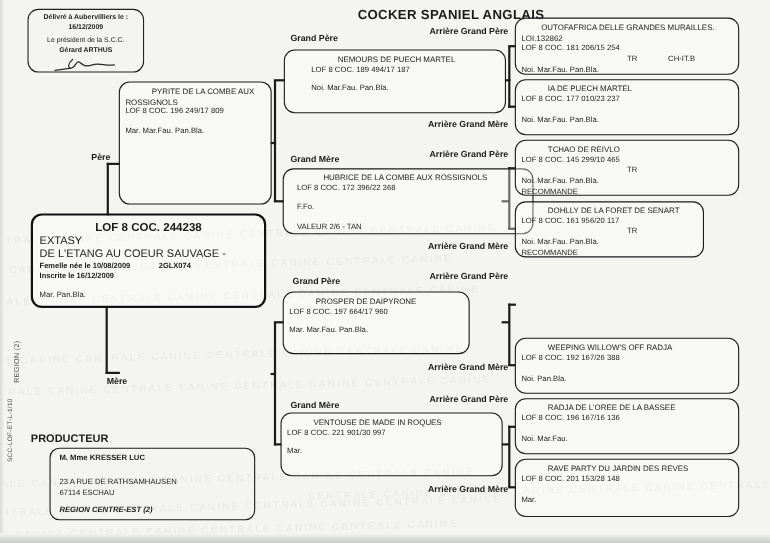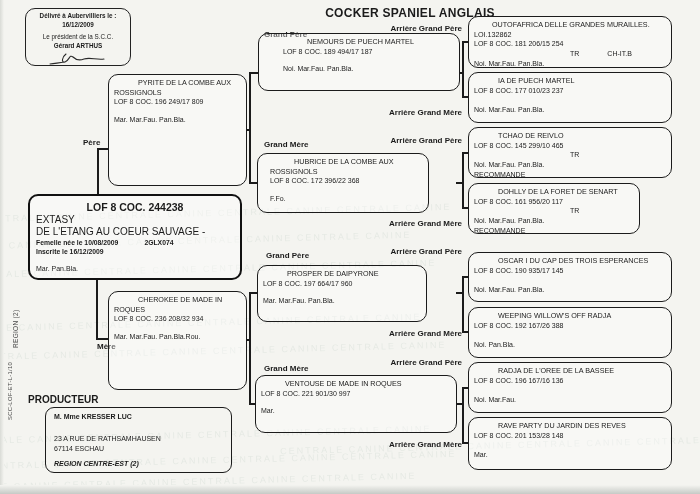--- a/index.html
+++ b/index.html
@@ -169,36 +169,30 @@
   <div class="line" style="left:462px;top:387px;width:7px;height:2px;"></div>
   <div class="line" style="left:462px;top:442px;width:7px;height:2px;"></div>
 
   <div class="box" style="left:108px;top:74px;width:139px;height:112px;">
     <div class="name">PYRITE  DE LA COMBE AUX ROSSIGNOLS</div>
     <div>LOF 8 COC. 196 249/17 809</div>
     <div class="gap"></div>
     <div>Mar. Mar.Fau. Pan.Bla.</div>
   </div>
 
-  <div class="box" style="left:108px;top:291px;width:139px;height:99px;">
-    <div class="name">CHEROKEE  DE MADE IN ROQUES</div>
-    <div>LOF 8 COC. 236 208/32 934</div>
-    <div class="gap"></div>
-    <div>Mar. Mar.Fau. Pan.Bla.Rou.</div>
-  </div>
-
-  <div class="box" style="left:258px;top:33px;width:202px;height:58px;padding-left:24px;">
+
+  <div class="box" style="left:258px;top:45px;width:202px;height:58px;padding-left:24px;">
     <div class="name">NEMOURS  DE PUECH MARTEL</div>
     <div>LOF 8 COC. 189 494/17 187</div>
     <div class="gap"></div>
     <div>Noi. Mar.Fau. Pan.Bla.</div>
     <div class="note"></div>
   </div>
 
-  <div class="box" style="left:257px;top:153px;width:172px;height:60px;padding-left:12px;">
+  <div class="box" style="left:257px;top:153px;width:228px;height:60px;padding-left:12px;">
     <div class="name">HUBRICE  DE LA COMBE AUX ROSSIGNOLS</div>
     <div>LOF 8 COC. 172 396/22 368</div>
     <div class="gap"></div>
     <div>F.Fo.</div>
     <div class="note">VALEUR 2/6 - TAN</div>
   </div>
 
   <div class="box" style="left:257px;top:265px;width:170px;height:57px;">
     <div class="name">PROSPER  DE DAIPYRONE</div>
     <div>LOF 8 COC. 197 664/17 960</div>
@@ -240,27 +234,20 @@
   </div>
 
   <div class="box" style="left:468px;top:183px;width:172px;height:51px;">
     <div class="name">DOHLLY DE LA FORET DE SENART</div>
     <div>LOF 8 COC. 161 956/20 117</div>
     <div class="titles"><span class="t1">TR</span><span class="t2"></span></div>
     <div>Noi. Mar.Fau. Pan.Bla.</div>
     <div>RECOMMANDE</div>
   </div>
 
-  <div class="box" style="left:468px;top:252px;width:204px;height:50px;">
-    <div class="name">OSCAR I  DU CAP DES TROIS ESPERANCES</div>
-    <div>LOF 8 COC. 190 935/17 145</div>
-    <div class="titles"><span class="t1"></span><span class="t2"></span></div>
-    <div>Noi. Mar.Fau. Pan.Bla.</div>
-    <div></div>
-  </div>
 
   <div class="box" style="left:468px;top:307px;width:204px;height:51px;">
     <div class="name">WEEPING WILLOW'S OFF RADJA</div>
     <div>LOF 8 COC. 192 167/26 388</div>
     <div class="titles"><span class="t1"></span><span class="t2"></span></div>
     <div>Noi. Pan.Bla.</div>
     <div></div>
   </div>
 
   <div class="box" style="left:468px;top:362px;width:204px;height:51px;">

